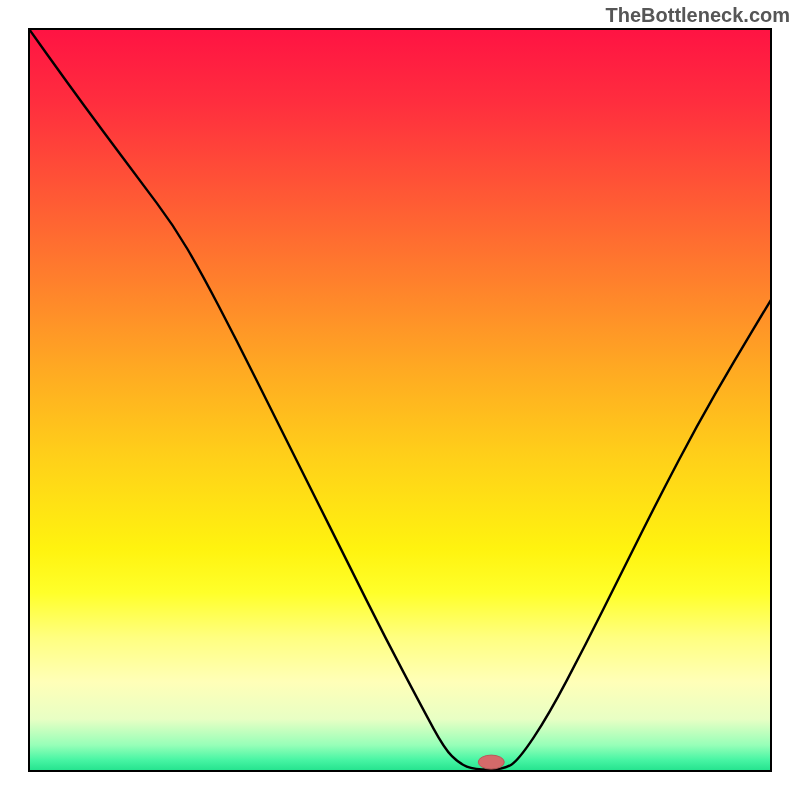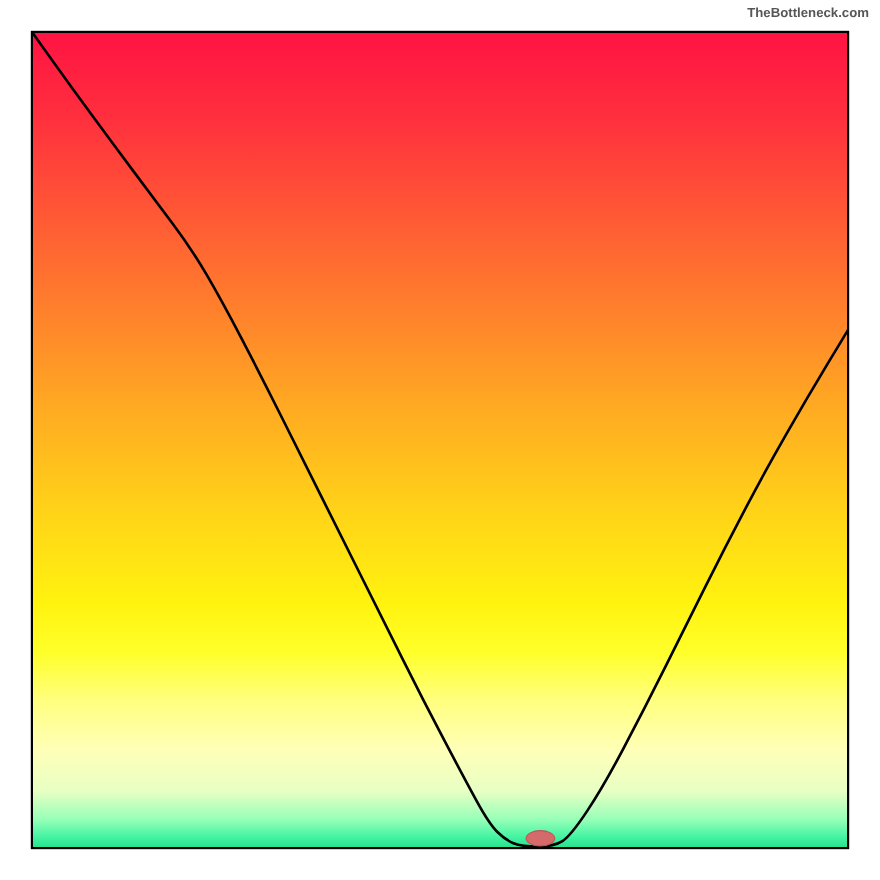--- a/index.html
+++ b/index.html
@@ -13,21 +13,21 @@
   .wrap {
     position: relative;
     width: 800px;
     height: 800px;
   }
   .attribution {
     position: absolute;
     top: 4px;
     right: 10px;
     font-family: Arial, Helvetica, sans-serif;
-    font-size: 12px;
+    font-size: 20px;
     font-weight: bold;
     color: #565656;
     z-index: 5;
   }
   svg.chart {
     position: absolute;
     top: 0;
     left: 0;
   }
 </style>

